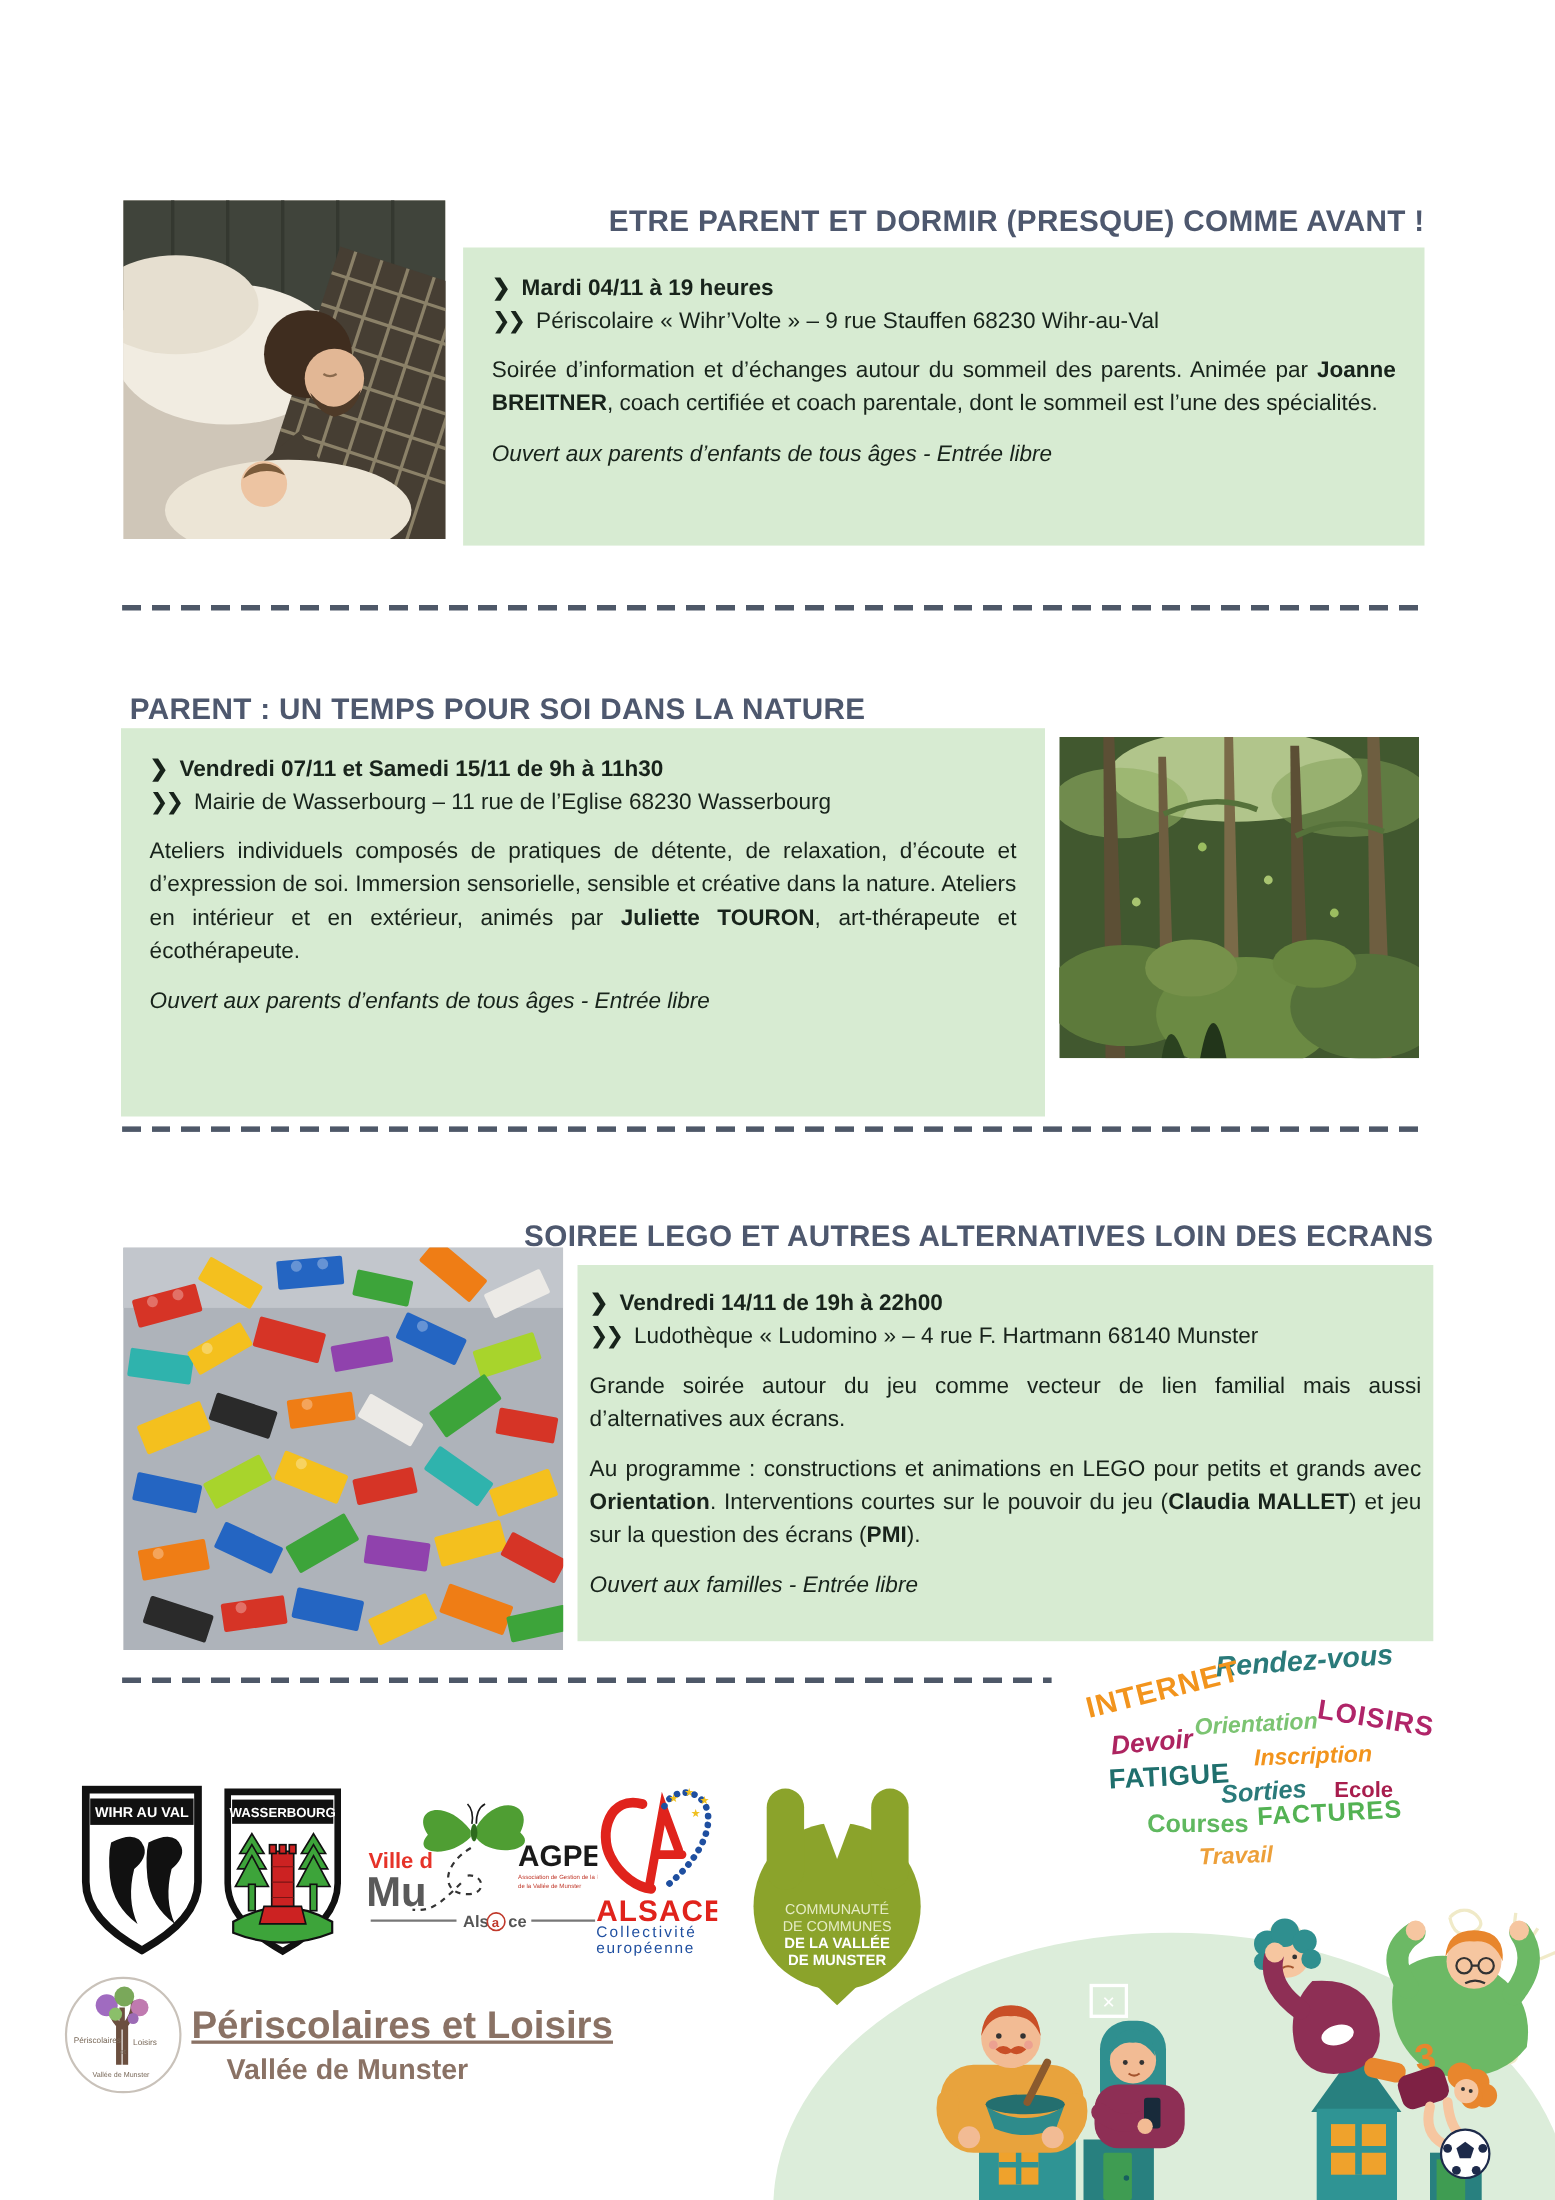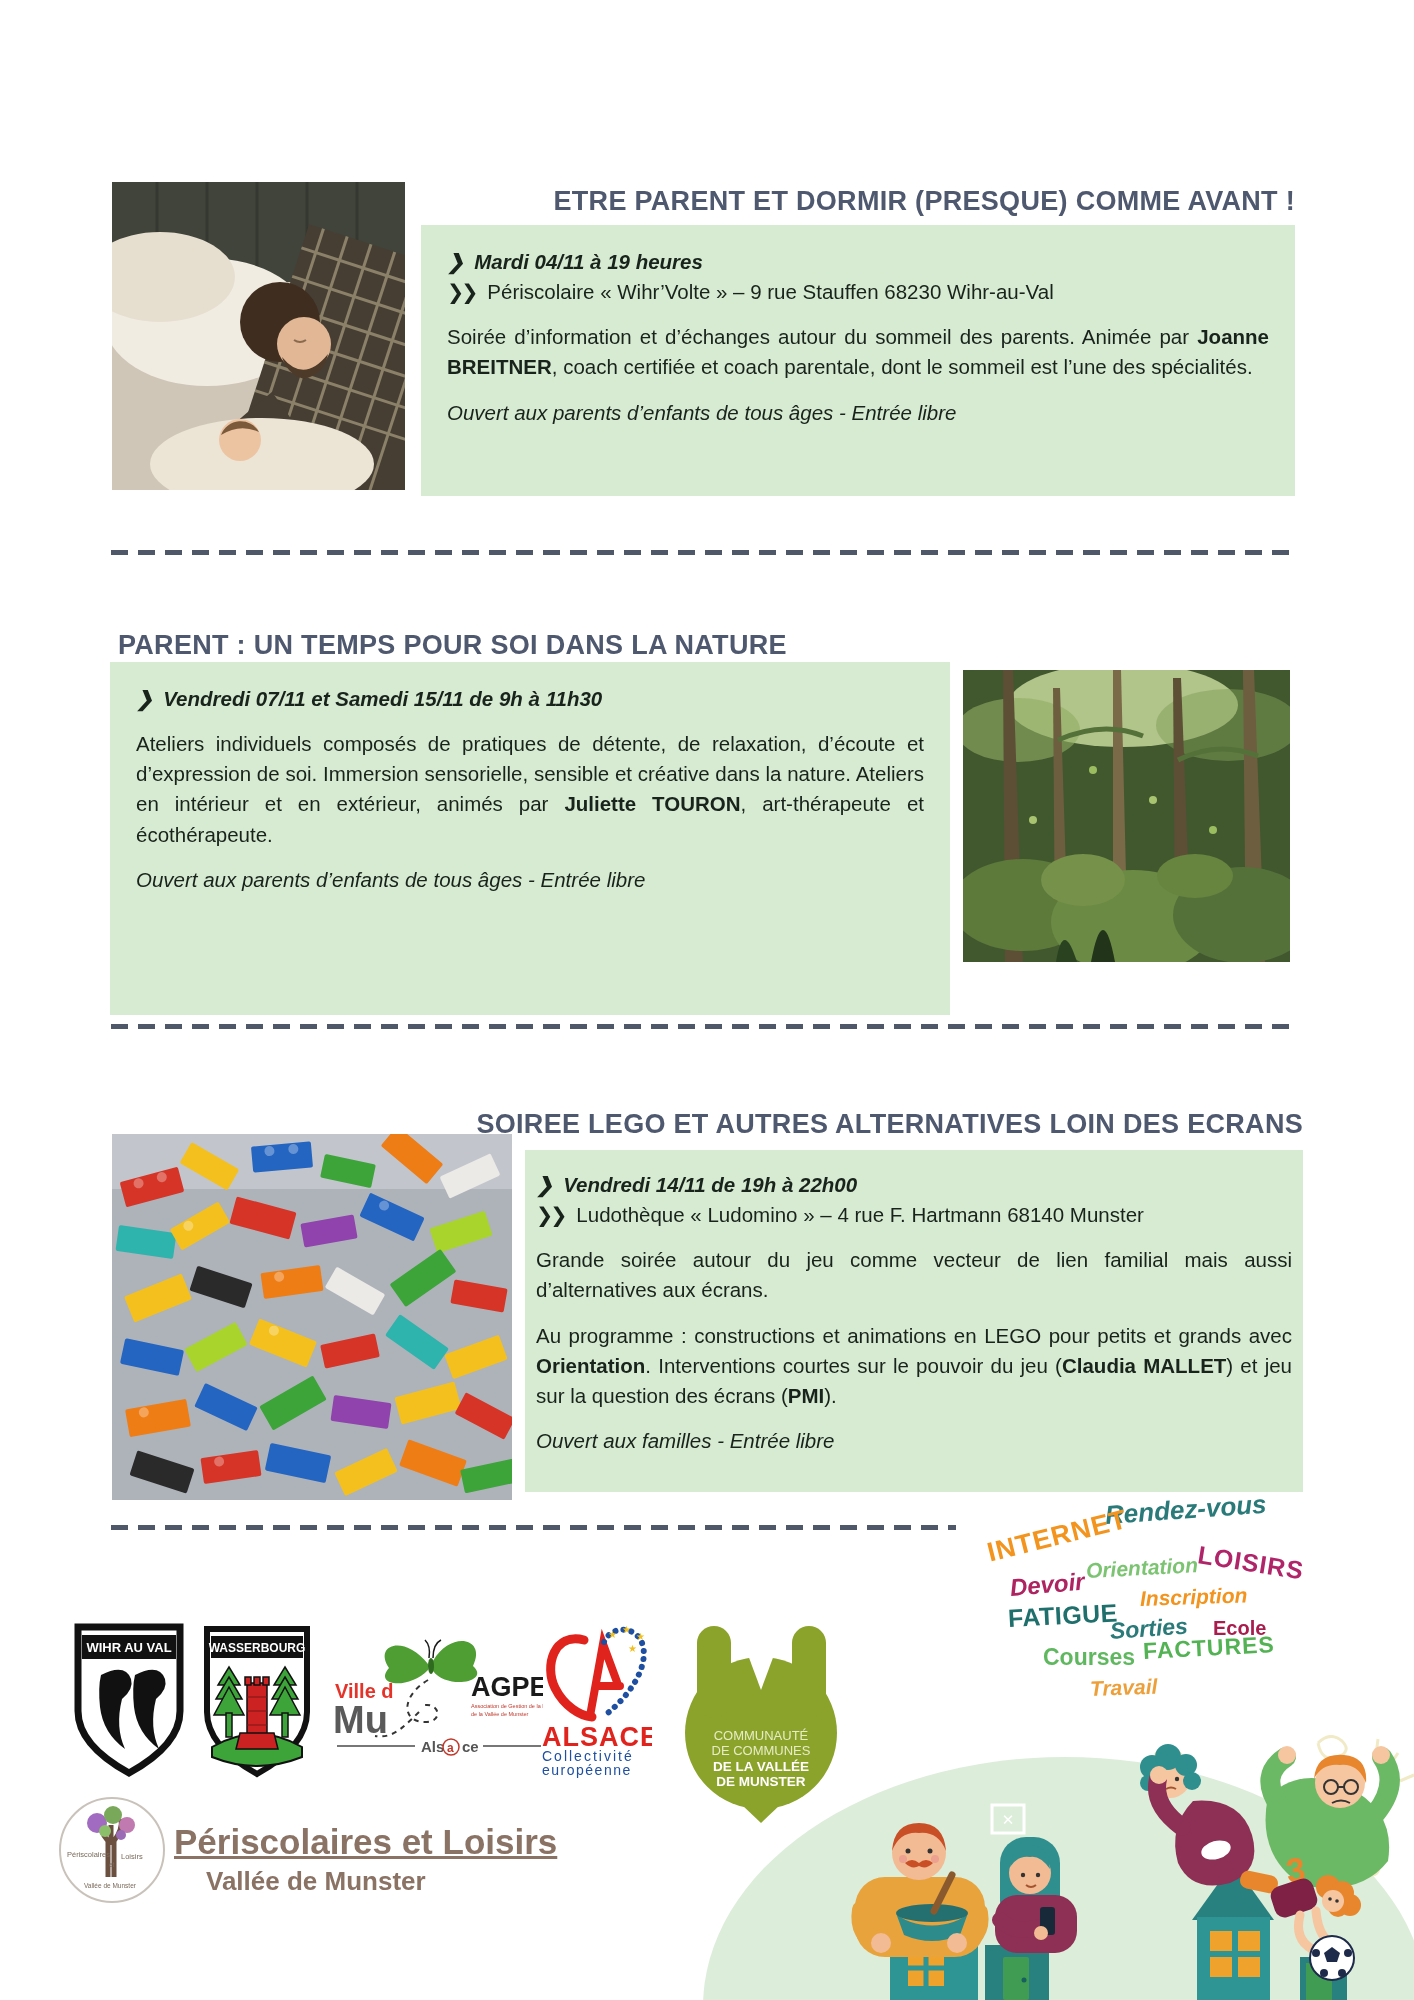--- a/index.html
+++ b/index.html
@@ -9,21 +9,21 @@
 
   .sec-title{position:absolute;color:#4e586e;font-weight:700;font-size:27px;letter-spacing:.3px;white-space:nowrap;}
   .t1{right:119px;top:164px;}
   .t2{left:118px;top:608px;}
   .t3{right:111px;top:1087px;}
 
   .greenbox{position:absolute;background:#d7ebd2;font-size:20.5px;line-height:1.47;color:#18231b;}
   .b1{left:421px;top:225px;width:874px;height:271px;padding:22px 26px;}
   .b2{left:110px;top:662px;width:840px;height:353px;padding:22px 26px;}
   .b3{left:525px;top:1150px;width:778px;height:342px;padding:20px 11px;}
-  .dateline{font-weight:700;font-style:italic;}
+  .dateline{font-weight:700;}
   .marker{margin-right:10px;}
   .locline .marker{letter-spacing:-3px;margin-right:12px;}
   .para{margin:15px 0 0;text-align:justify;}
   .open{margin:15px 0 0;font-style:italic;}
   .seg-b{font-weight:700;}
 
   .dash{position:absolute;height:5px;background:repeating-linear-gradient(90deg,#4e5868 0 17px,transparent 17px 27px);}
   .d1{left:111px;top:550px;width:1182px;}
   .d2{left:111px;top:1024px;width:1182px;}
   .d3{left:111px;top:1525px;width:845px;}
@@ -116,20 +116,23 @@
     <p class="open">Ouvert aux parents d’enfants de tous âges - Entrée libre</p>
   </div>
 
   <div class="dash d1"></div>
 
   <h2 class="sec-title t2">PARENT : UN TEMPS POUR SOI DANS LA NATURE</h2>
 
   <div class="greenbox b2">
     <div class="dateline">
       <span class="marker">❯</span><span>Vendredi 07/11 et Samedi 15/11 de 9h à 11h30</span>
+    </div>
+    <div class="locline">
+      <span class="marker">❯❯</span><span>Mairie de Wasserbourg – 11 rue de l’Eglise 68230 Wasserbourg</span>
     </div>
     <p class="para"><span>Ateliers individuels composés de pratiques de détente, de relaxation, d’écoute et d’expression de soi. Immersion sensorielle, sensible et créative dans la nature. Ateliers en intérieur et en extérieur, animés par </span><span class="seg-b">Juliette TOURON</span><span>, art-thérapeute et écothérapeute.</span></p>
     <p class="open">Ouvert aux parents d’enfants de tous âges - Entrée libre</p>
   </div>
 
   <svg class="photo p2" width="327" height="292" viewBox="0 0 327 292">
     <rect width="327" height="292" fill="#41582f"></rect>
     <ellipse cx="160" cy="35" rx="115" ry="42" fill="#c6d89b" opacity="0.85"></ellipse>
     <ellipse cx="55" cy="60" rx="62" ry="32" fill="#8fae62" opacity="0.6"></ellipse>
     <ellipse cx="265" cy="55" rx="72" ry="36" fill="#7f9e55" opacity="0.5"></ellipse>

